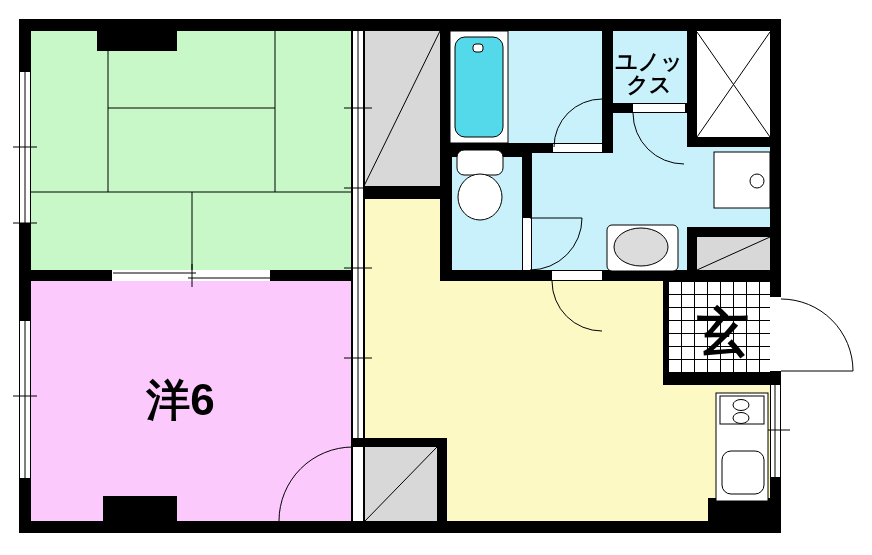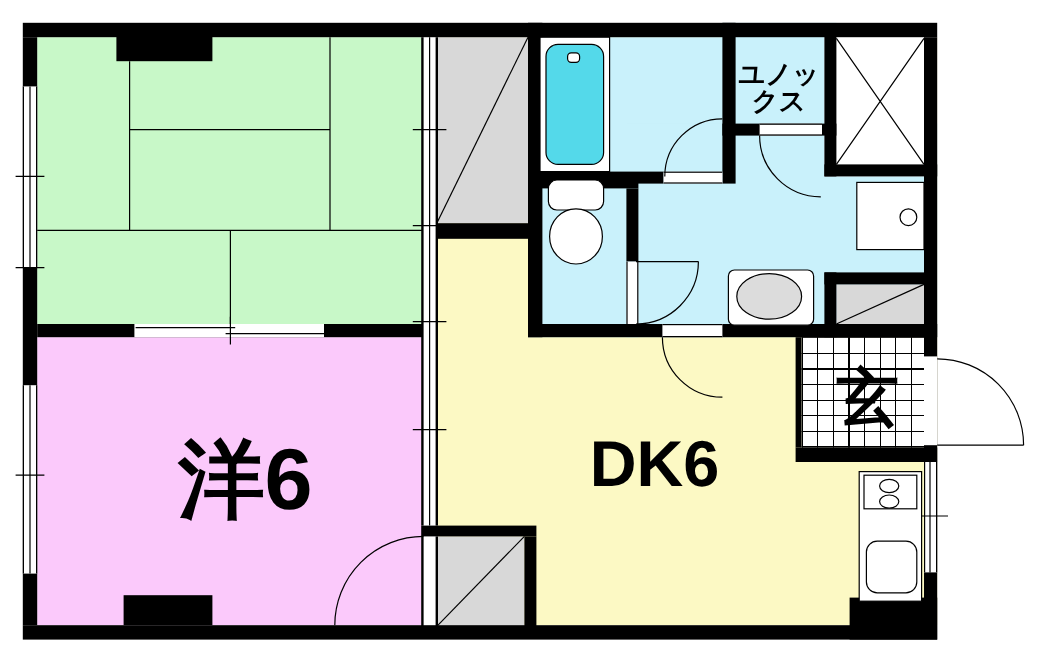--- a/index.html
+++ b/index.html
@@ -111,17 +111,16 @@
       <ellipse cx="641" cy="247" rx="27" ry="19" fill="#dcdcdc"></ellipse>
 
       <rect x="716" y="393" width="52" height="108" fill="#ffffff"></rect>
       <rect x="720" y="396" width="44" height="28" fill="#ffffff"></rect>
       <ellipse cx="741" cy="405" rx="8" ry="5.5" fill="#ffffff"></ellipse>
       <ellipse cx="741" cy="418" rx="8" ry="5.5" fill="#ffffff"></ellipse>
       <rect x="722" y="451" width="42" height="43" rx="9" fill="#ffffff"></rect>
     </g>
   </svg>
 
-  <div class="lbl" style="left:132px;top:368px;width:145px;height:64px;line-height:64px;font-size:72px;">洋6</div>
-  <div class="lbl" style="left:458px;top:356px;width:175px;height:62px;line-height:62px;font-size:54px;">DK6</div>
+  <div class="lbl" style="left:108px;top:368px;width:145px;height:64px;line-height:64px;font-size:44px;">洋6</div>
   <div class="lbl" style="left:690px;top:302px;width:66px;height:60px;line-height:60px;font-size:52px;">玄</div>
   <div class="lbl" style="left:612px;top:50px;width:74px;height:46px;line-height:23px;font-size:22px;text-align:center;white-space:normal;word-break:break-all;">ユノックス</div>
 </div>
 
 </body></html>

